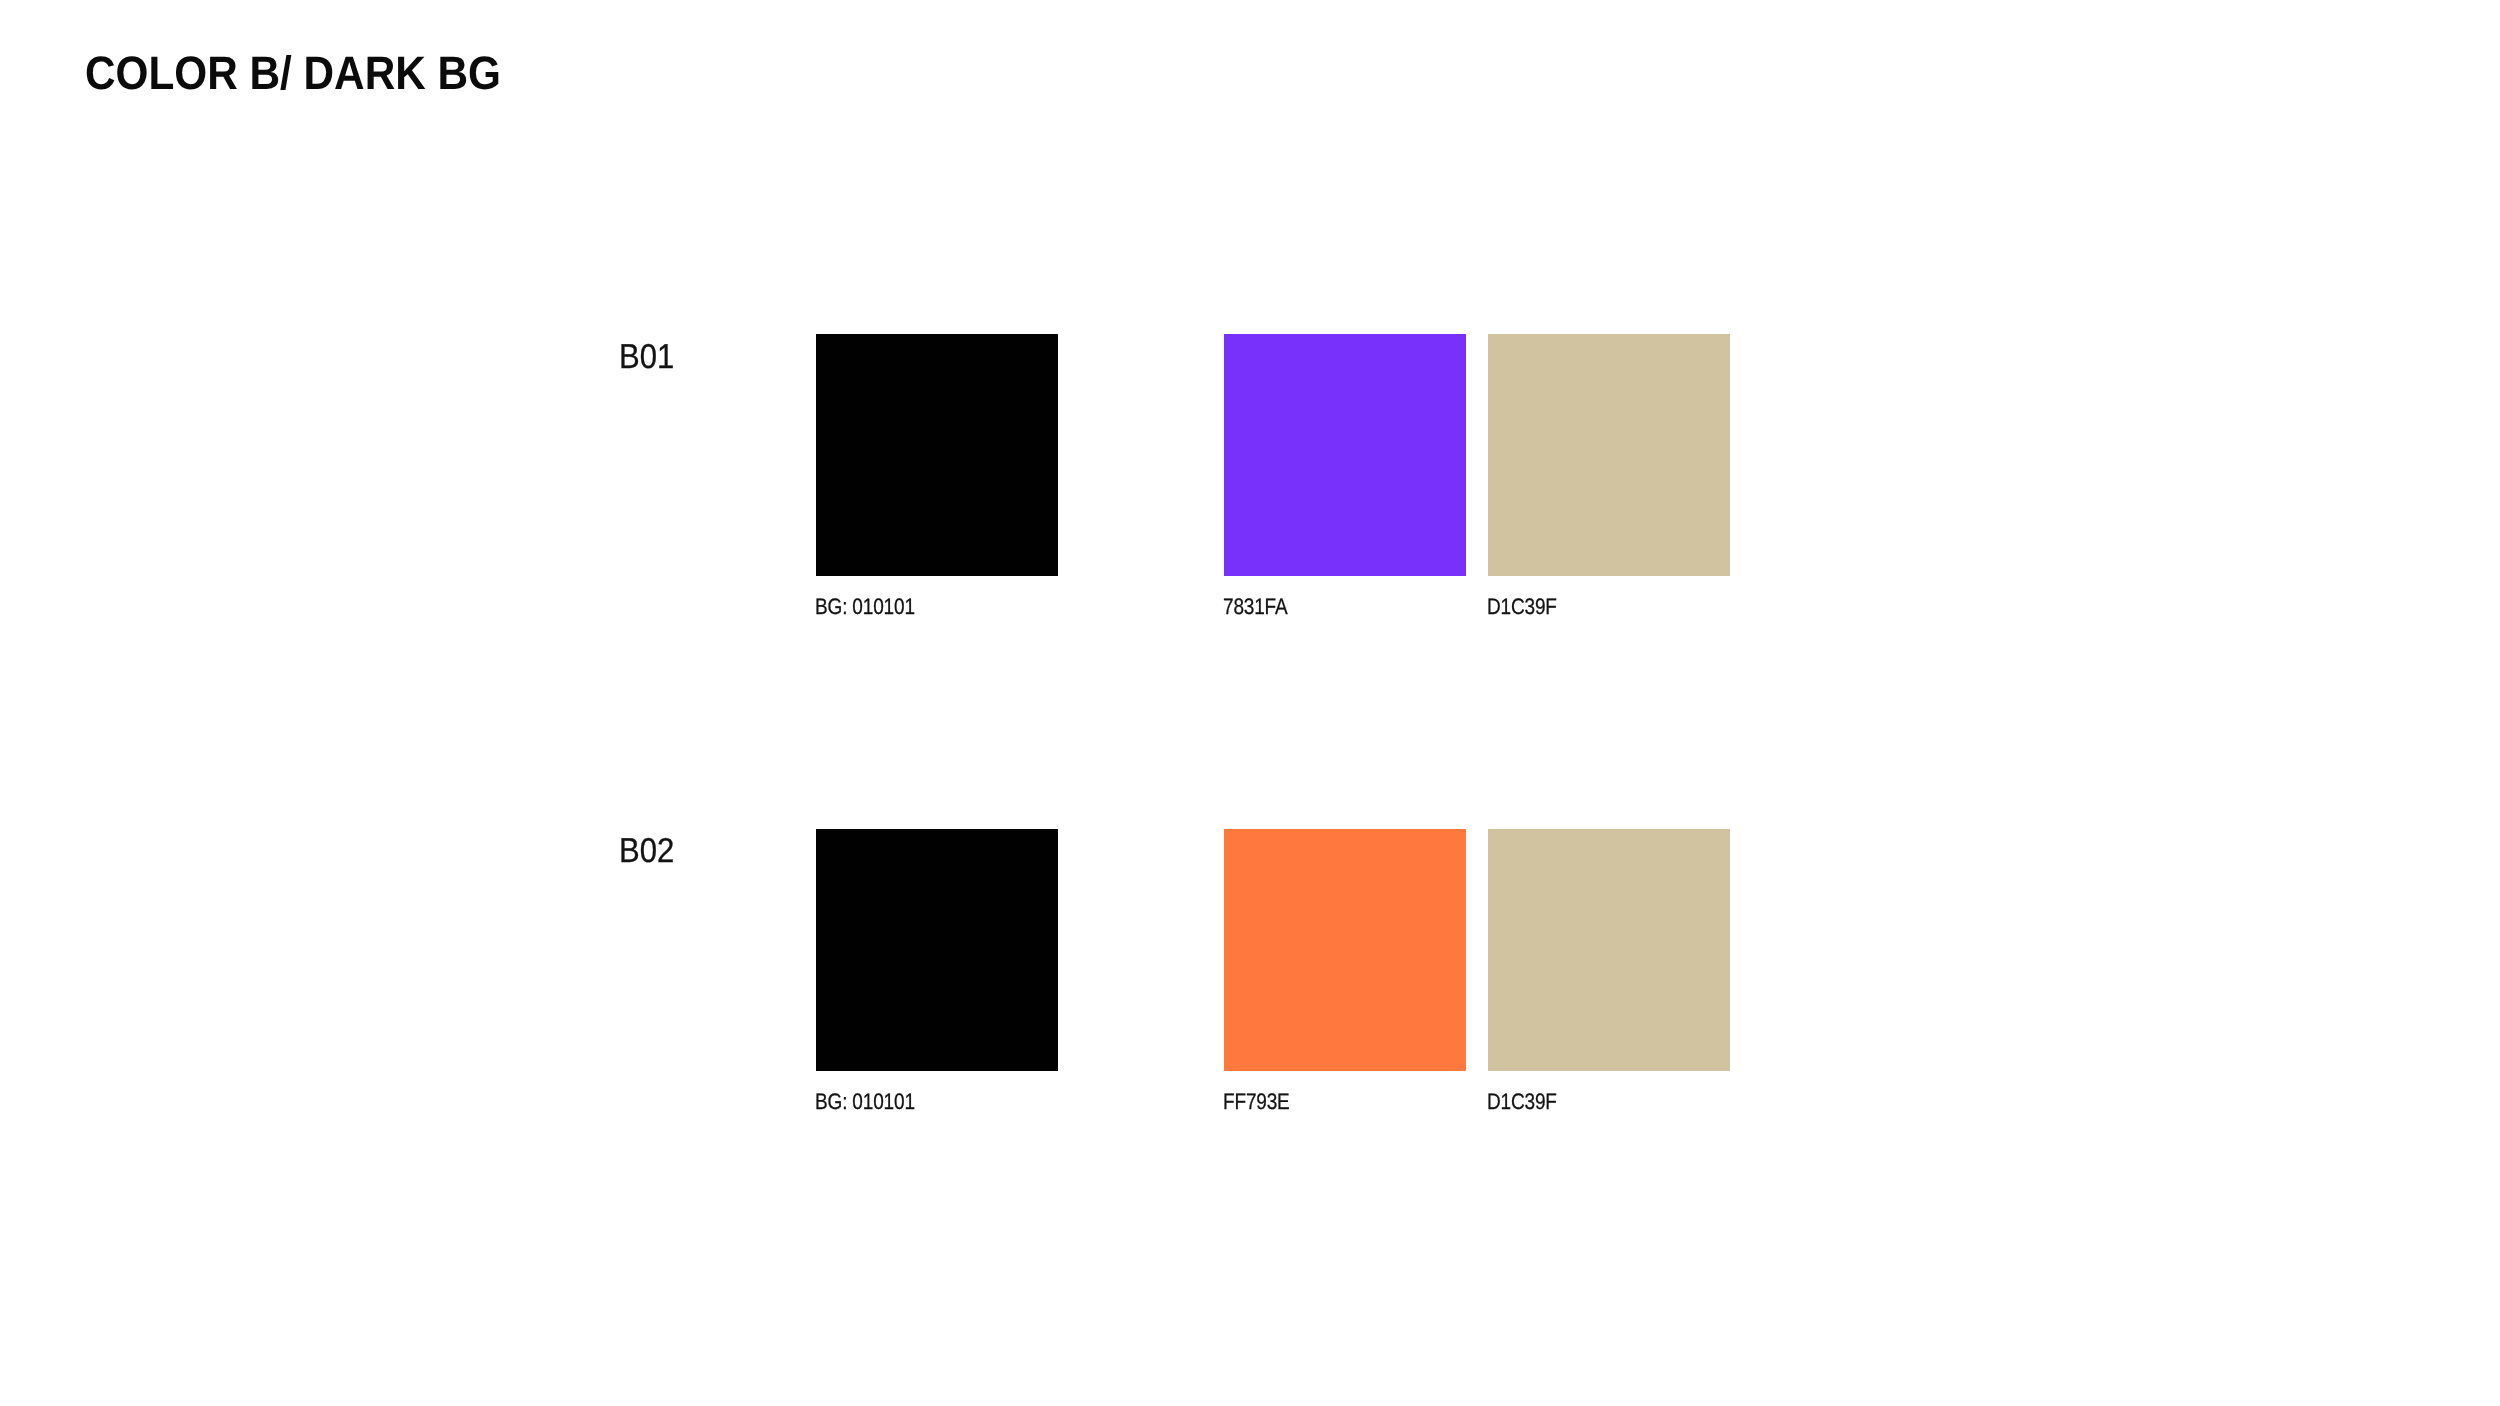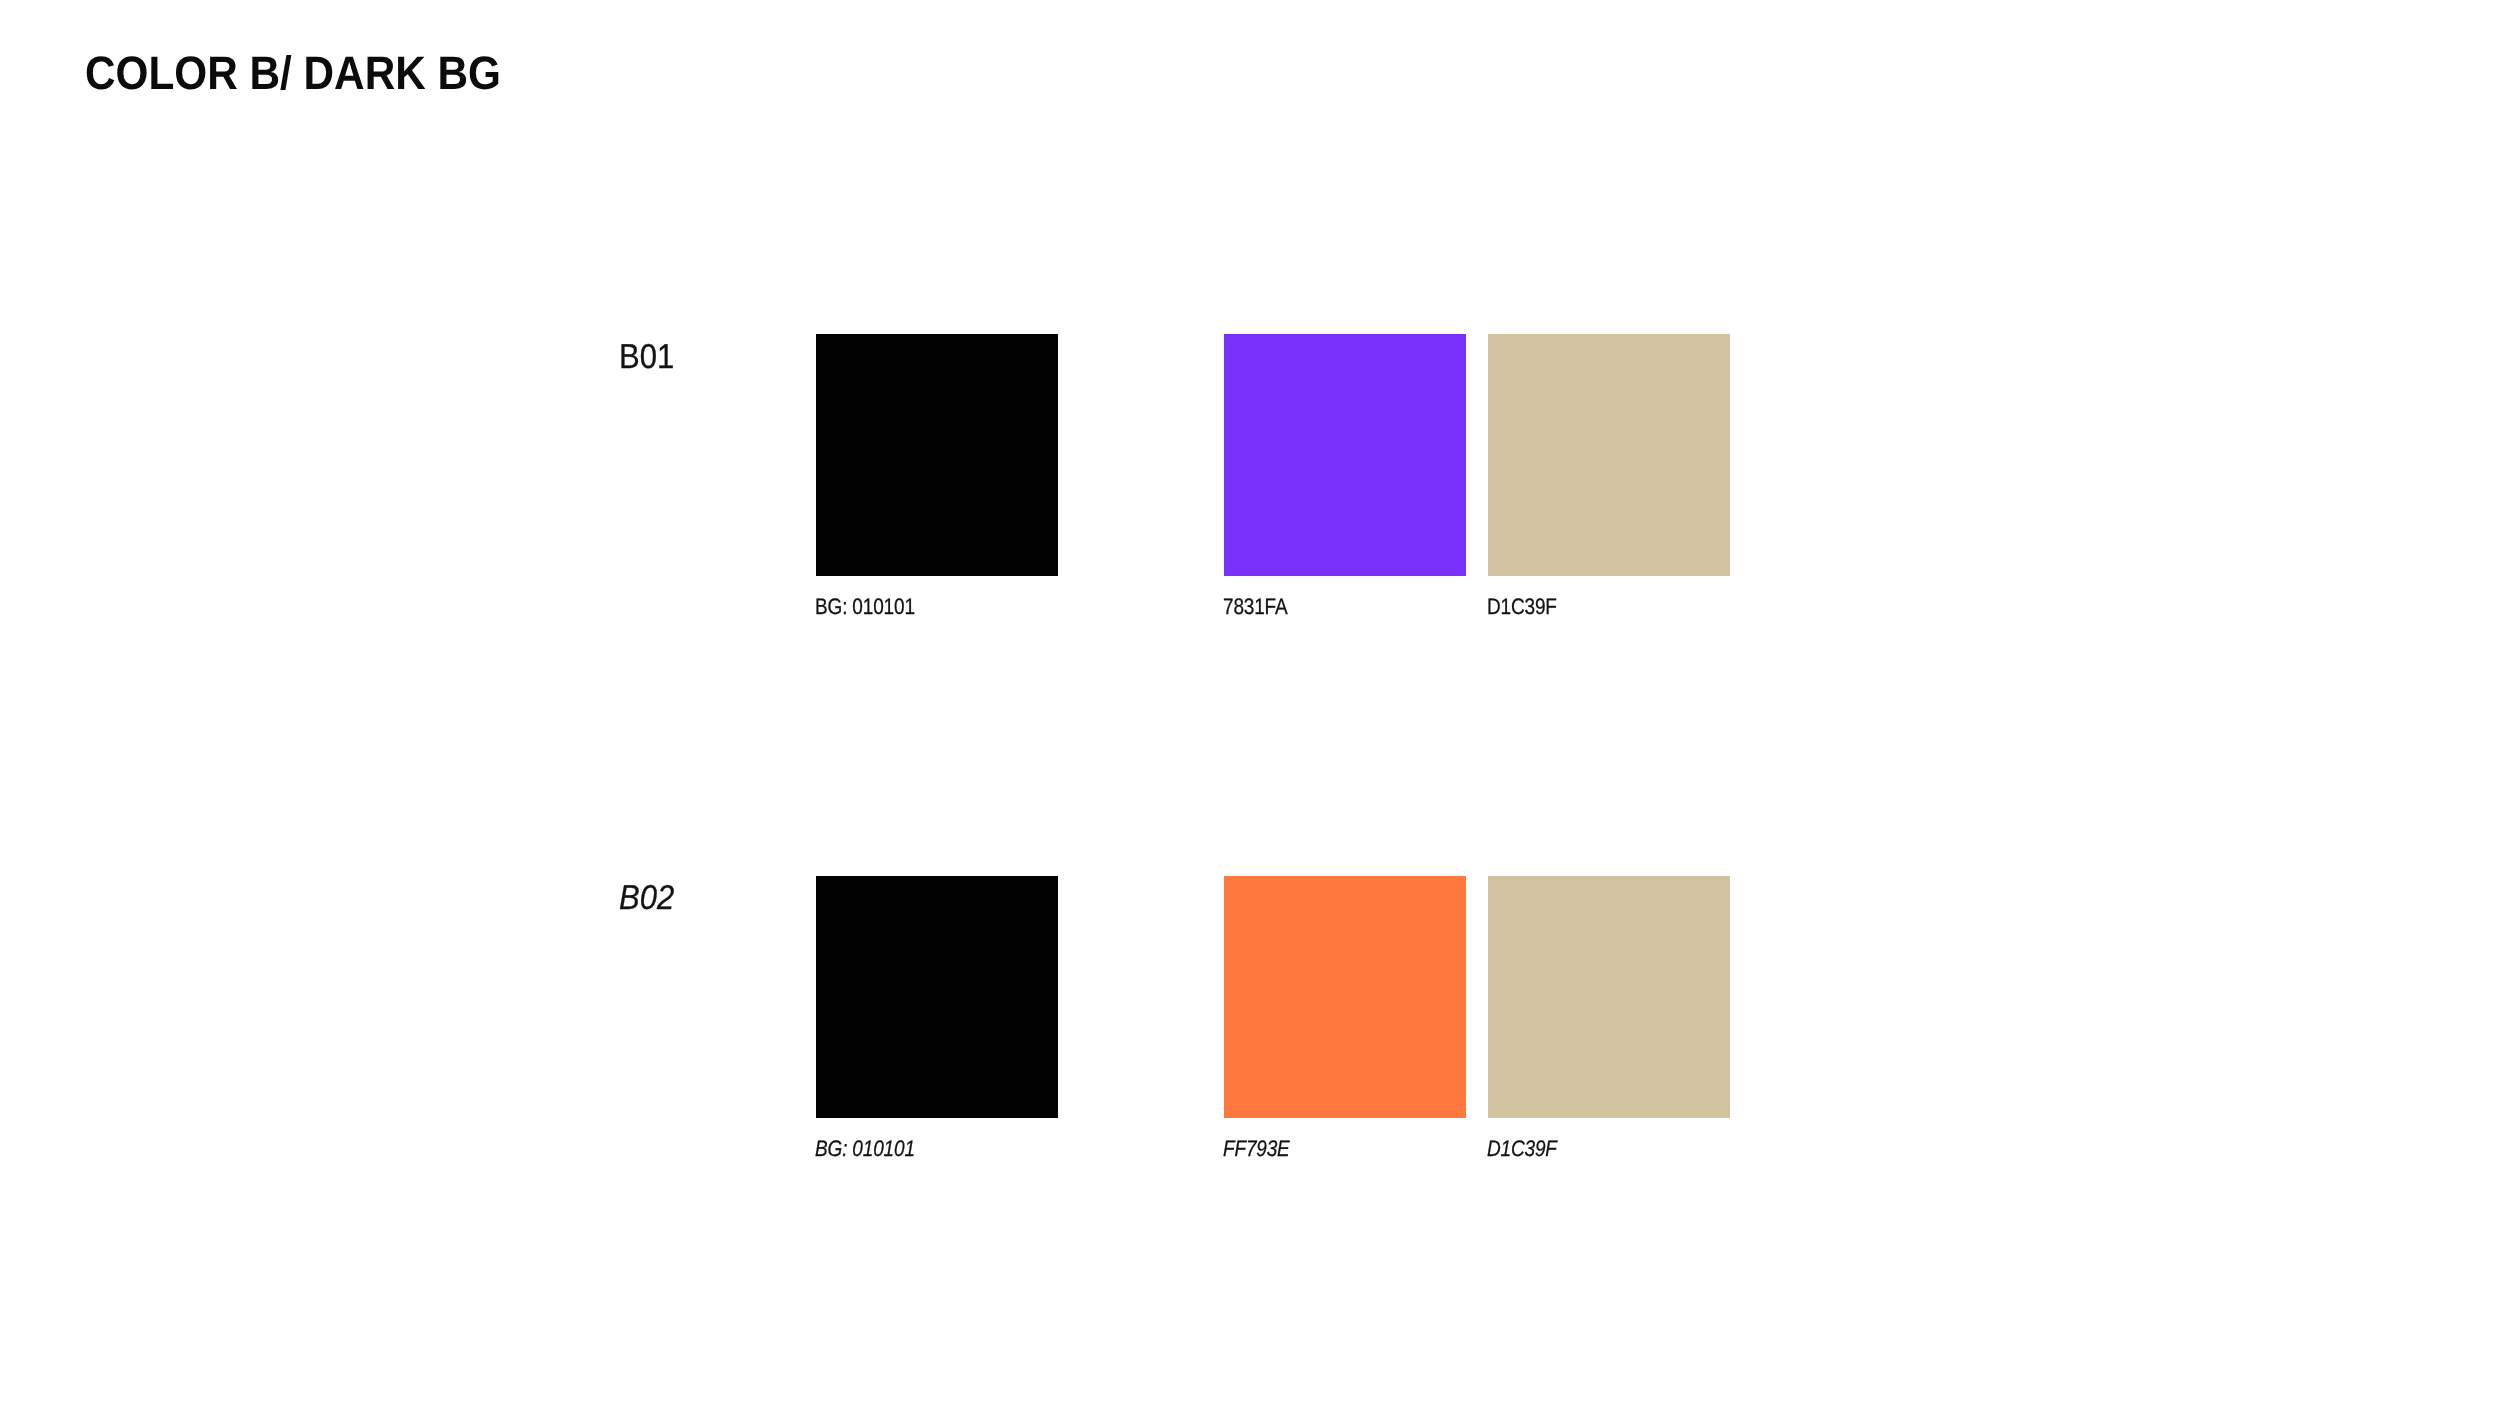--- a/index.html
+++ b/index.html
@@ -40,21 +40,21 @@
     transform-origin: left top;
   }
 
   
   .palette-row {
     position: absolute;
     left: 0;
     width: 2500px;
   }
   .row-1 { top: 334px; height: 285px; }
-  .row-2 { top: 876px; height: 285px; font-style: italic; }
+  .row-2 { top: 829px; height: 285px; }
 
   .row-label {
     position: absolute;
     font-size: 34.5px;
     font-weight: 400;
     color: #131313;
     -webkit-text-stroke: 0.3px #131313;
     line-height: 1;
     white-space: pre;
     transform: scaleX(0.90) translateZ(0);

